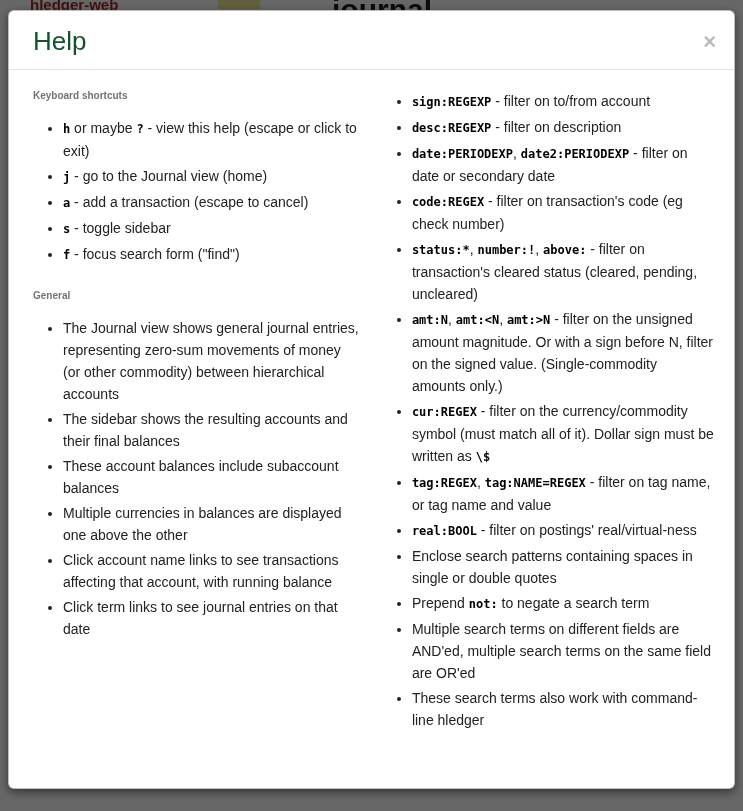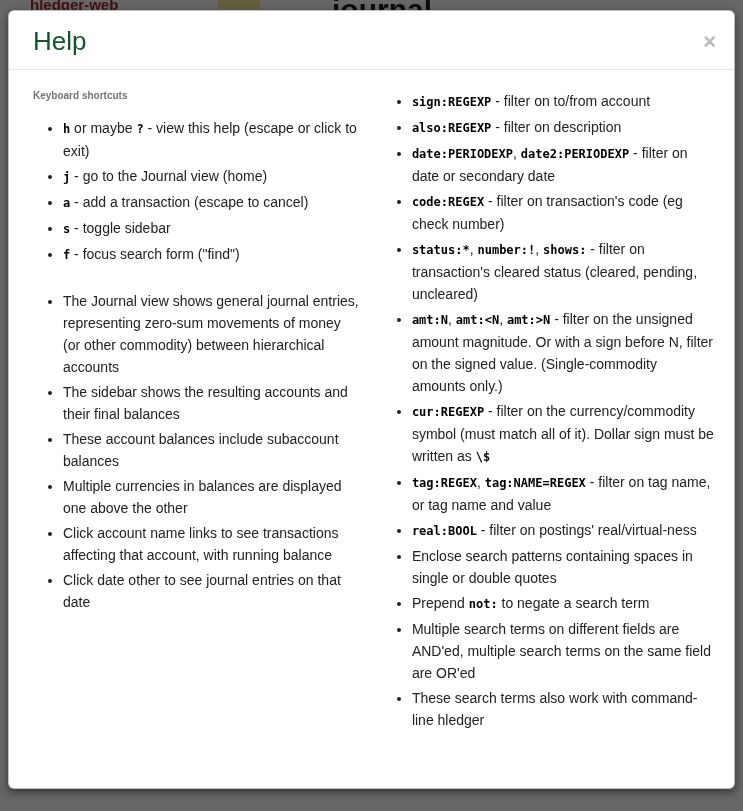--- a/index.html
+++ b/index.html
@@ -116,41 +116,42 @@
         <h4 class="section-heading">Keyboard shortcuts</h4>
         <ul class="help-list">
             <li><code>h</code> or maybe <code>?</code> - view this help (escape or click to exit)</li>
             <li><code>j</code> - go to the Journal view (home)</li>
             <li><code>a</code> - add a transaction (escape to cancel)</li>
             <li><code>s</code> - toggle sidebar</li>
             <li><code>f</code> - focus search form ("find")</li>
           </ul>
       </div>
       <div class="section">
+        <h4 class="section-heading">General</h4>
         <ul class="help-list">
             <li>The Journal view shows general journal entries, representing zero-sum movements of money (or other commodity) between hierarchical accounts</li>
             <li>The sidebar shows the resulting accounts and their final balances</li>
             <li>These account balances include subaccount balances</li>
             <li>Multiple currencies in balances are displayed one above the other</li>
             <li>Click account name links to see transactions affecting that account, with running balance</li>
-            <li>Click date other to see journal entries on that date</li>
+            <li>Click term links to see journal entries on that date</li>
           </ul>
       </div>
     </div>
 
     <div class="col col-right">
       <div class="section">
         <ul class="help-list">
             <li><code>sign:REGEXP</code> - filter on to/from account</li>
-            <li><code>also:REGEXP</code> - filter on description</li>
+            <li><code>desc:REGEXP</code> - filter on description</li>
             <li><code>date:PERIODEXP</code>, <code>date2:PERIODEXP</code> - filter on date or secondary date</li>
             <li><code>code:REGEX</code> - filter on transaction's code (eg check number)</li>
-            <li><code>status:*</code>, <code>number:!</code>, <code>shows:</code> - filter on transaction's cleared status (cleared, pending, uncleared)</li>
+            <li><code>status:*</code>, <code>number:!</code>, <code>above:</code> - filter on transaction's cleared status (cleared, pending, uncleared)</li>
             <li><code>amt:N</code>, <code>amt:&lt;N</code>, <code>amt:&gt;N</code> - filter on the unsigned amount magnitude. Or with a sign before N, filter on the signed value. (Single-commodity amounts only.)</li>
-            <li><code>cur:REGEXP</code> - filter on the currency/commodity symbol (must match all of it). Dollar sign must be written as <code>\$</code></li>
+            <li><code>cur:REGEX</code> - filter on the currency/commodity symbol (must match all of it). Dollar sign must be written as <code>\$</code></li>
             <li><code>tag:REGEX</code>, <code>tag:NAME=REGEX</code> - filter on tag name, or tag name and value</li>
             <li><code>real:BOOL</code> - filter on postings' real/virtual-ness</li>
             <li>Enclose search patterns containing spaces in single or double quotes</li>
             <li>Prepend <code>not:</code> to negate a search term</li>
             <li>Multiple search terms on different fields are AND'ed, multiple search terms on the same field are OR'ed</li>
             <li>These search terms also work with command-line hledger</li>
           </ul>
       </div>
     </div>
 

